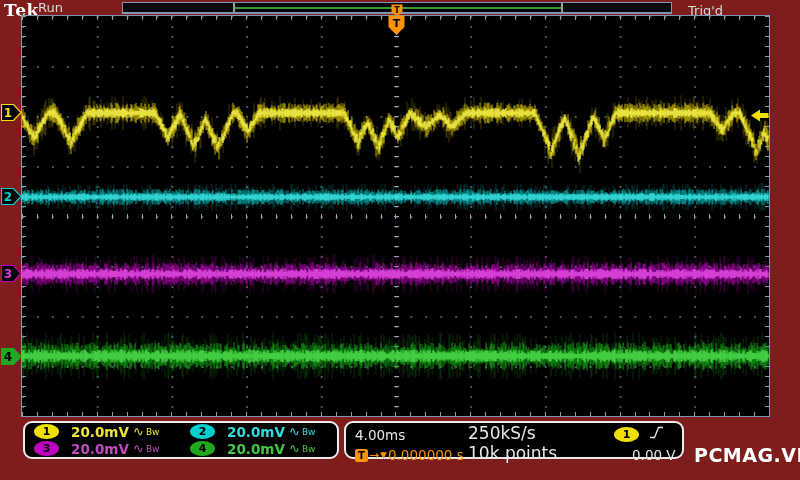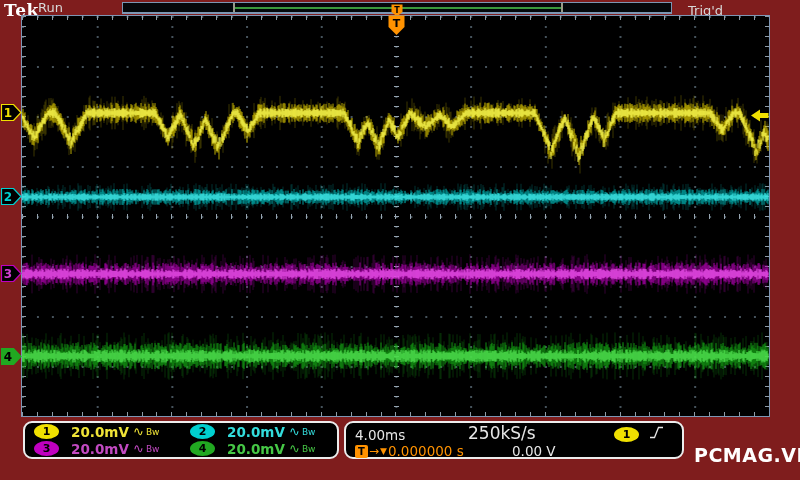--- a/index.html
+++ b/index.html
@@ -210,18 +210,19 @@
         </span>
       </div>
     </div>
     <div class="hzrow">
       <div class="hzc1 orange">
         <span class="tsq">T</span>
           <span class="tarrow">→</span>
           <span class="tdown">▼</span>
           <span>0.000000 s</span>
       </div>
+      <div class="hzc2">10k points</div>
       <div class="hzc3" style="padding-left:44px">0.00 V</div>
     </div>
   </div>
 
   <div class="watermark">PCMAG.VN</div>
 </div>
 
 </body></html>

